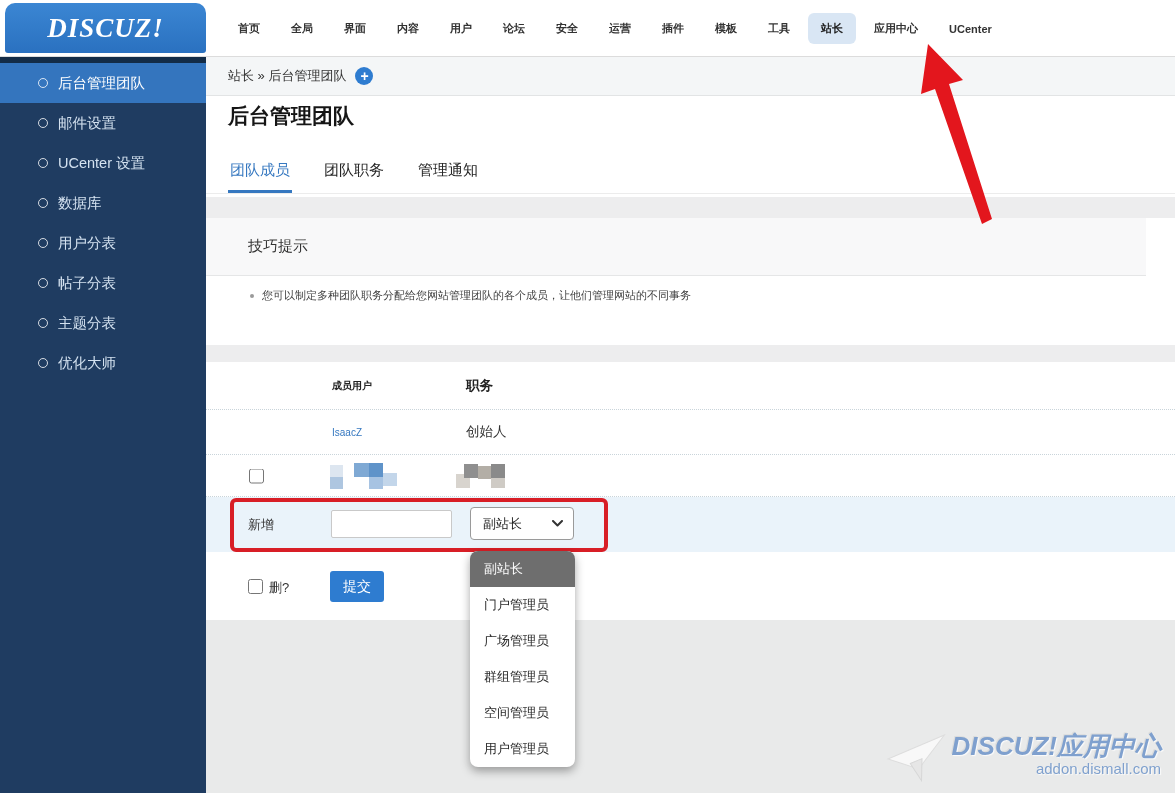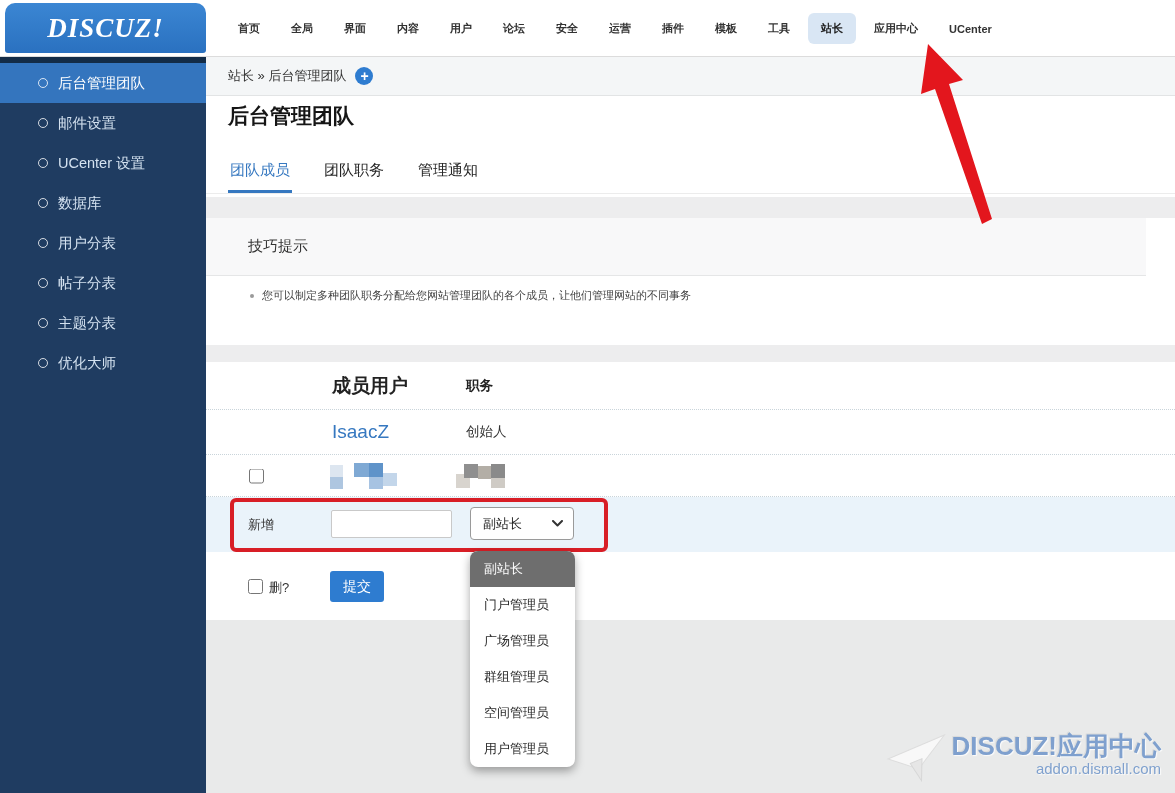--- a/index.html
+++ b/index.html
@@ -44,21 +44,21 @@
   .tip-row.t0 { top:288px; } .tip-row.t1 { top:316px; }
   .tip-dot { width:4px; height:4px; border-radius:50%; background:#9a9a9a; margin:6px 8px 0 0; flex:0 0 auto; }
   .tip-lead { font-weight:bold; }
   .band2 { position:absolute; left:206px; top:345px; width:969px; height:17px; background:#ededee; }
 
   
   .t-row { position:absolute; left:206px; width:969px; border-bottom:1px dotted #c9d4da; }
   .t-head { top:362px; height:48px; }
   .t-r1 { top:410px; height:45px; }
   .t-r2 { top:455px; height:42px; }
-  .cell-user { position:absolute; left:126px; top:50%; transform:translateY(-50%); font-size:19px; }
+  .cell-user { position:absolute; left:126px; top:50%; transform:translateY(-50%); font-size:10px; }
   .cell-role { position:absolute; left:260px; top:50%; transform:translateY(-50%); font-size:13.5px; color:#333; }
   .t-head .cell-user, .t-head .cell-role { font-weight:bold; color:#222; }
   .link { color:#3678c0; cursor:pointer; }
   .chk { position:absolute; left:43px; top:50%; transform:translateY(-50%); width:15px; height:15px; cursor:pointer; }
   .mosaic { position:absolute; top:50%; transform:translateY(-50%); }
   .m-user { left:124px; } .m-role { left:250px; }
 
   
   .add-row { position:absolute; left:206px; top:497px; width:969px; height:55px; background:#eaf3fa; }
   .add-label { position:absolute; left:42px; top:50%; transform:translateY(-50%); font-size:13px; color:#333; }
@@ -79,21 +79,21 @@
   
   .dropdown { position:absolute; left:470px; top:551px; width:105px; background:#fff; border-radius:8px;
               box-shadow:0 4px 10px rgba(0,0,0,.35); overflow:hidden; z-index:10; }
   .dd-opt { height:36px; display:flex; align-items:center; padding-left:14px; font-size:13px; color:#2a2a2a; cursor:pointer; }
   .dd-opt.selected { background:#6e6e6e; color:#fff; }
 
   
   .arrow-svg { position:absolute; left:0; top:0; width:1175px; height:793px; pointer-events:none; z-index:9; }
   .watermark { position:absolute; right:14px; bottom:8px; display:flex; align-items:flex-start; gap:4px; z-index:8; opacity:.9; }
   .wm-text { text-align:right; }
-  .wm-title { font-size:26px; font-weight:bold; color:#7499cb;
+  .wm-title { font-size:26px; font-weight:bold; font-style:italic; color:#7499cb;
               text-shadow:1px 1px 1px rgba(255,255,255,.95), -1px -1px 1px rgba(0,0,0,.08); line-height:1.05; }
   .wm-domain { font-size:15px; color:#7499cb; text-shadow:1px 1px 1px rgba(255,255,255,.95); }
 </style>
 </head>
 <body>
 
 <div class="page">
 
   <header class="topbar">
     <nav class="nav">

